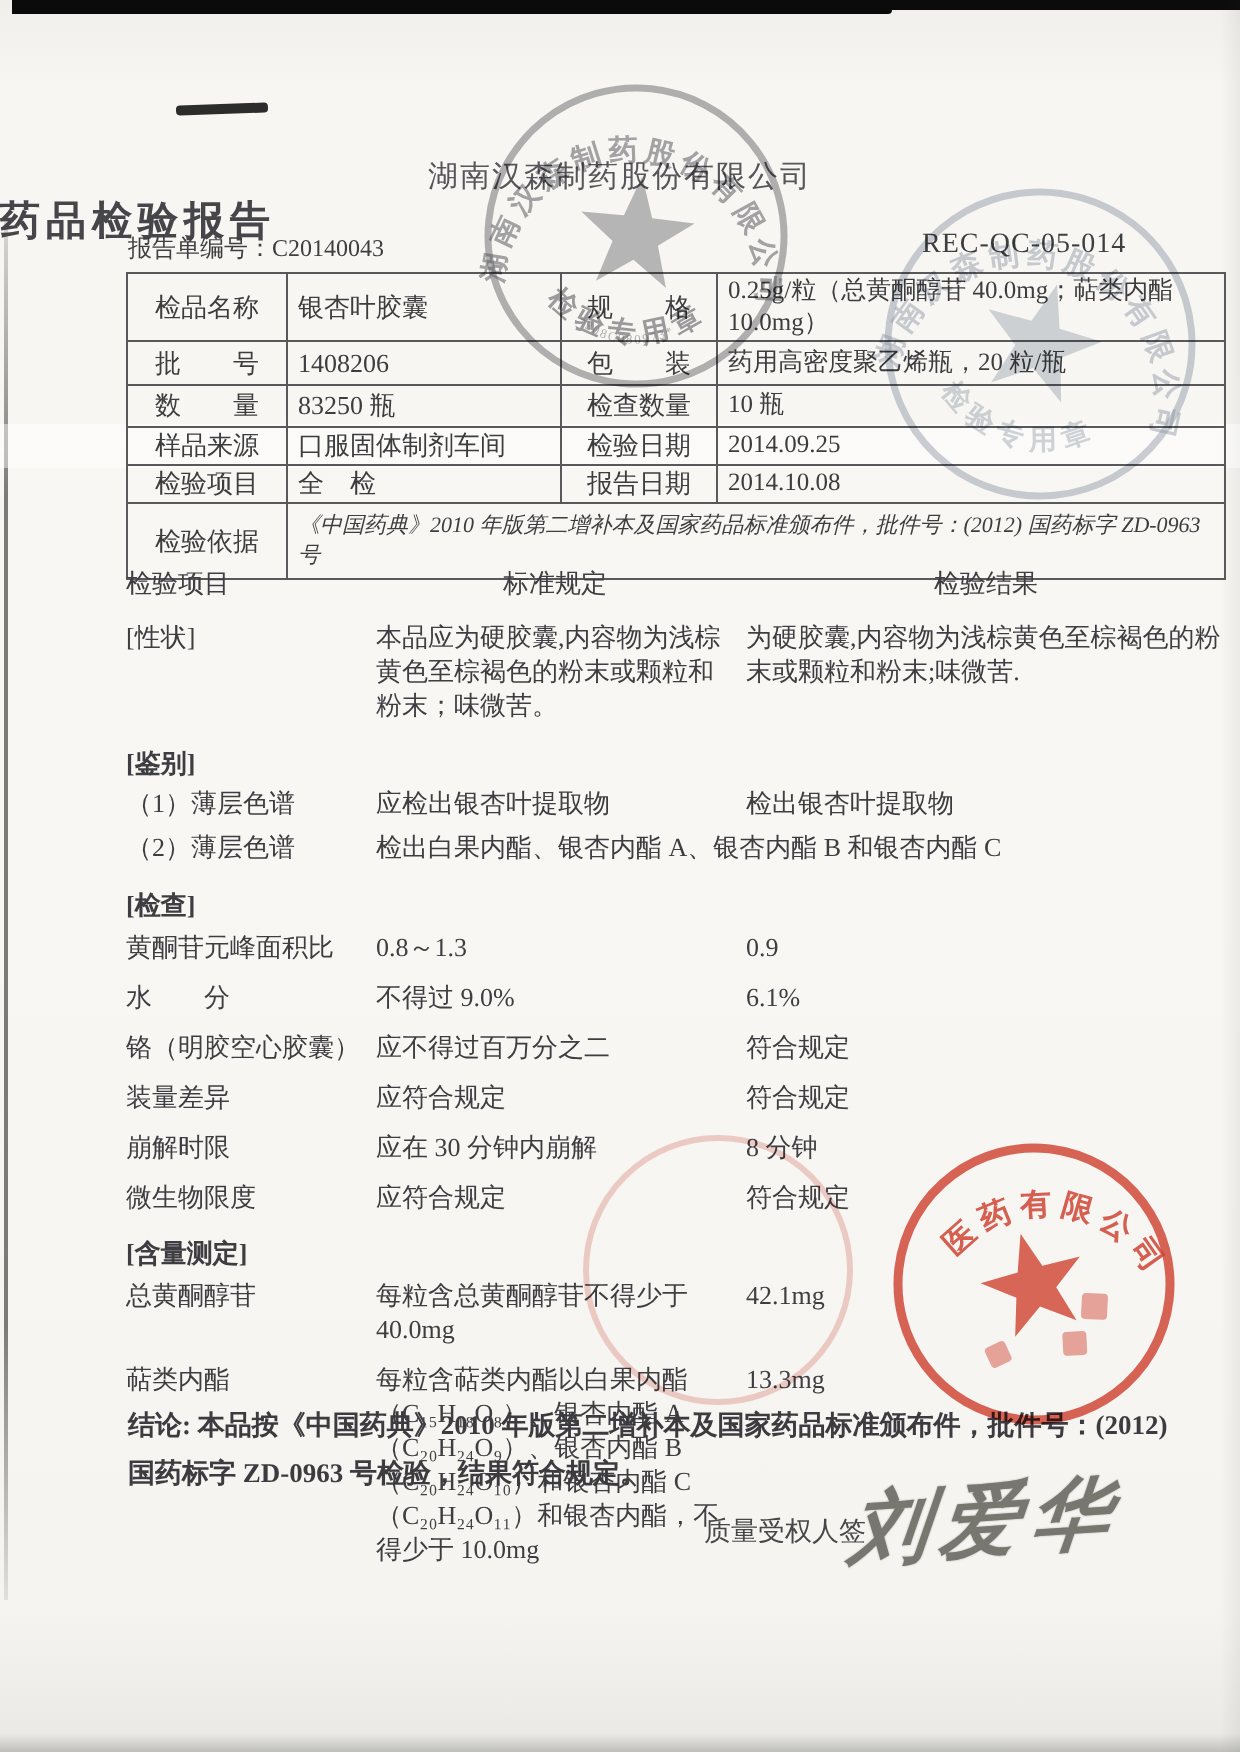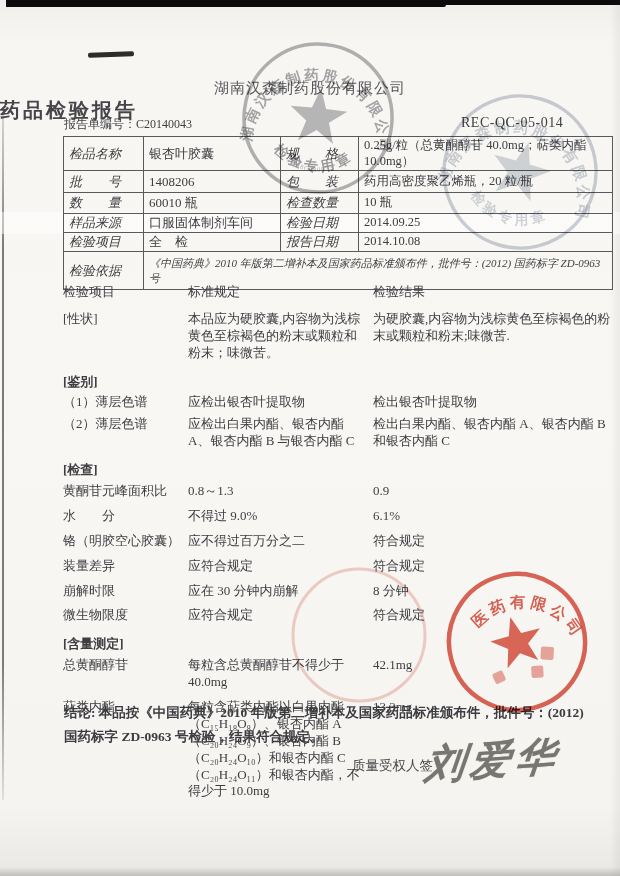--- a/index.html
+++ b/index.html
@@ -21,34 +21,34 @@
   .company{position:absolute;left:0;top:79px;width:620px;text-align:center;font-size:15px;letter-spacing:1px;color:#55555a;}
   .title{position:absolute;left:0;top:97px;width:620px;font-size:20px;font-weight:bold;letter-spacing:3px;color:#46464a;}
   .report-no{position:absolute;left:64px;top:116px;font-size:12px;}
   .doc-code{position:absolute;left:461px;top:115px;font-size:14px;letter-spacing:.5px;}
 
   table.info{
     position:absolute;left:63px;top:136px;width:549px;
     border-collapse:collapse;table-layout:fixed;font-size:13px;color:#3d3d40;
   }
   table.info td{border:1px solid #59595c;padding:0 5px;overflow:hidden;}
-  td.lab{font-style:italic;}
+  td.lab{text-align:center;}
   td.val-c{text-align:left;}
   td.val-l{text-align:left;font-size:12.5px;line-height:1.25;}
   tr.h34 td{height:33px;} tr.h22 td{height:21px;} tr.h21 td{height:20px;}
   tr.h19 td{height:18px;} tr.h38 td{height:37px;}
   td.basis{font-size:11px;line-height:1.35;padding:2px 6px;font-style:italic;}
 
   .results{position:absolute;left:63px;top:284px;width:550px;font-size:13px;line-height:1.3;color:#3e3e42;}
   .rrow{display:flex;margin-bottom:8px;}
   .rc1{width:125px;flex:none;}
   .rc2{width:185px;flex:none;padding-right:6px;box-sizing:border-box;}
   .rc3{flex:1;}
   .rhead{display:flex;margin-bottom:10px;}
-  .rhead .rc2,.rhead .rc3{text-align:left;}
+  .rhead .rc2,.rhead .rc3{text-align:center;}
   .sect{margin:10px 0 4px 0;}
   .mtl{margin-top:12px;font-weight:bold;}
   .gap6{margin-bottom:5px;}
 
   .conclusion{position:absolute;left:64px;top:701px;width:552px;font-size:13.5px;font-weight:600;line-height:1.75;color:#3c3c40;}
   .sign-label{position:absolute;left:352px;top:757px;font-size:13.5px;color:#474749;}
   .signature{
     position:absolute;left:425px;top:731px;width:190px;font-size:40px;font-weight:bold;font-style:italic;
     font-family:"DejaVu Sans",sans-serif;color:#66665f;letter-spacing:5px;
     transform:rotate(-4deg) skewX(-10deg);opacity:.88;text-shadow:0 0 1px rgba(90,90,85,.6);
@@ -95,21 +95,21 @@
       <td class="val-l">0.25g/粒（总黄酮醇苷 40.0mg；萜类内酯 10.0mg）</td>
     </tr>
     <tr class="h22">
       <td class="lab">批　　号</td>
       <td class="val-c">1408206</td>
       <td class="lab">包　　装</td>
       <td class="val-l">药用高密度聚乙烯瓶，20 粒/瓶</td>
     </tr>
     <tr class="h21">
       <td class="lab">数　　量</td>
-      <td class="val-c">60010 瓶</td>
+      <td class="val-c">83250 瓶</td>
       <td class="lab">检查数量</td>
       <td class="val-l">10 瓶</td>
     </tr>
     <tr class="h19">
       <td class="lab">样品来源</td>
       <td class="val-c">口服固体制剂车间</td>
       <td class="lab">检验日期</td>
       <td class="val-l">2014.09.25</td>
     </tr>
     <tr class="h19">
@@ -139,21 +139,20 @@
     </div>
 
     <div class="sect mtl">[鉴别]</div>
     <div class="rrow gap6">
       <div class="rc1">（1）薄层色谱</div>
       <div class="rc2">应检出银杏叶提取物</div>
       <div class="rc3">检出银杏叶提取物</div>
     </div>
     <div class="rrow">
       <div class="rc1">（2）薄层色谱</div>
-      <div class="rc2">应检出白果内酯、银杏内酯 A、银杏内酯 B 与银杏内酯 C</div>
       <div class="rc3">检出白果内酯、银杏内酯 A、银杏内酯 B 和银杏内酯 C</div>
     </div>
 
     <div class="sect mtl">[检查]</div>
     <div class="rrow">
       <div class="rc1">黄酮苷元峰面积比</div>
       <div class="rc2">0.8～1.3</div>
       <div class="rc3">0.9</div>
     </div>
     <div class="rrow">

